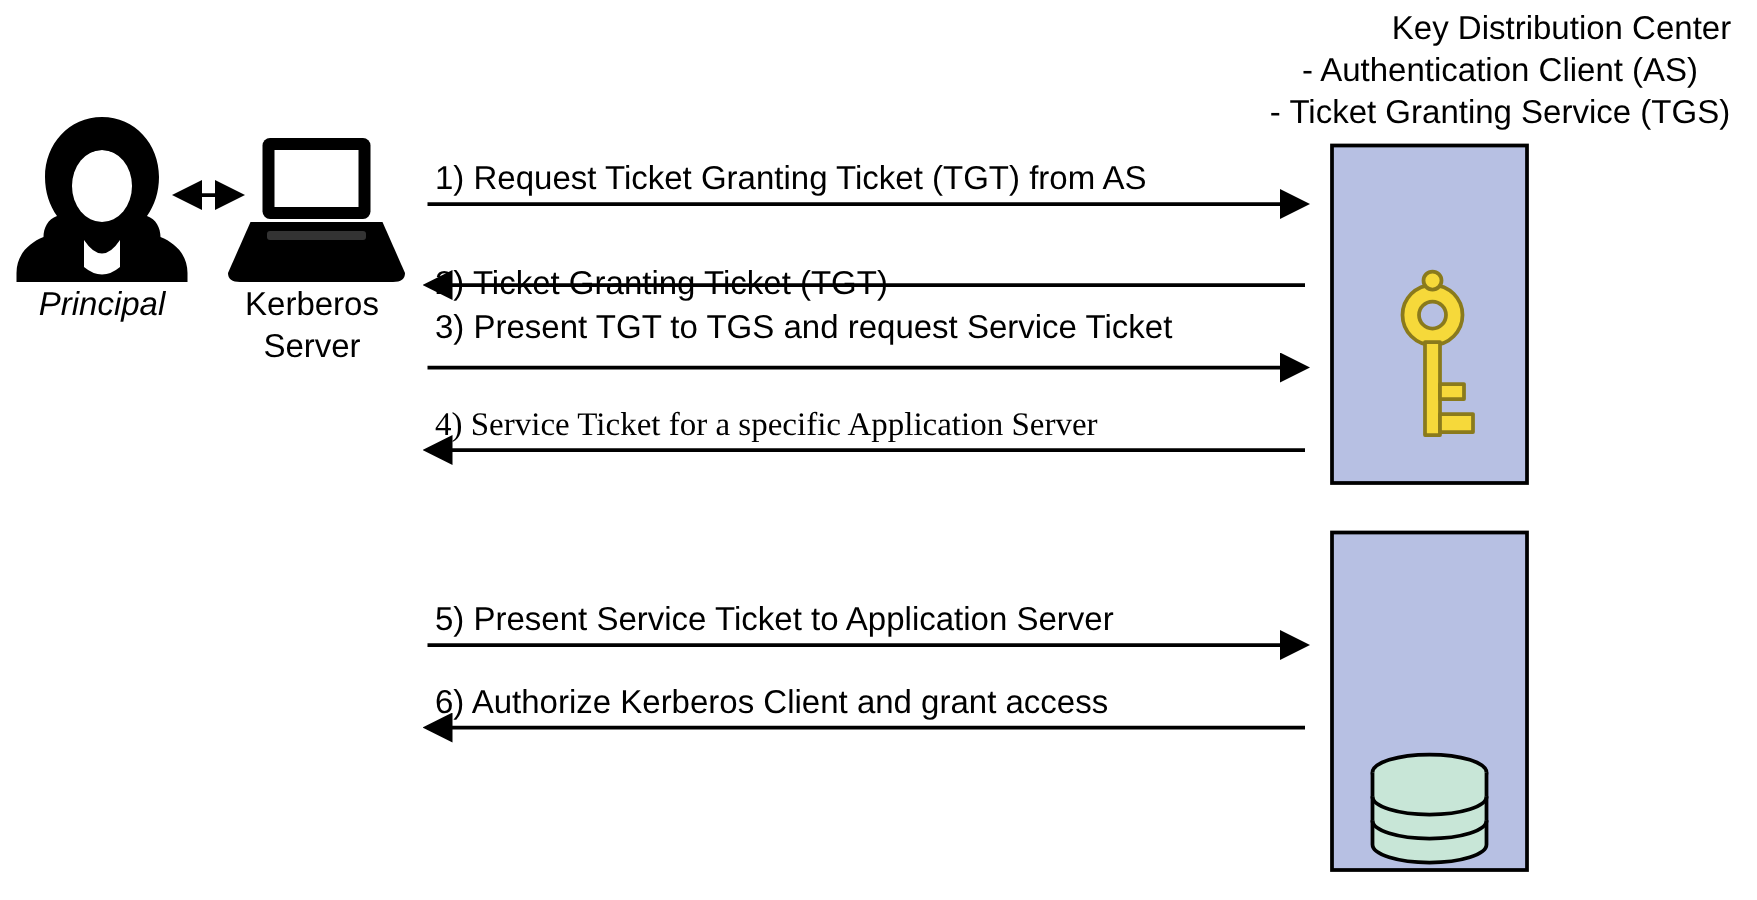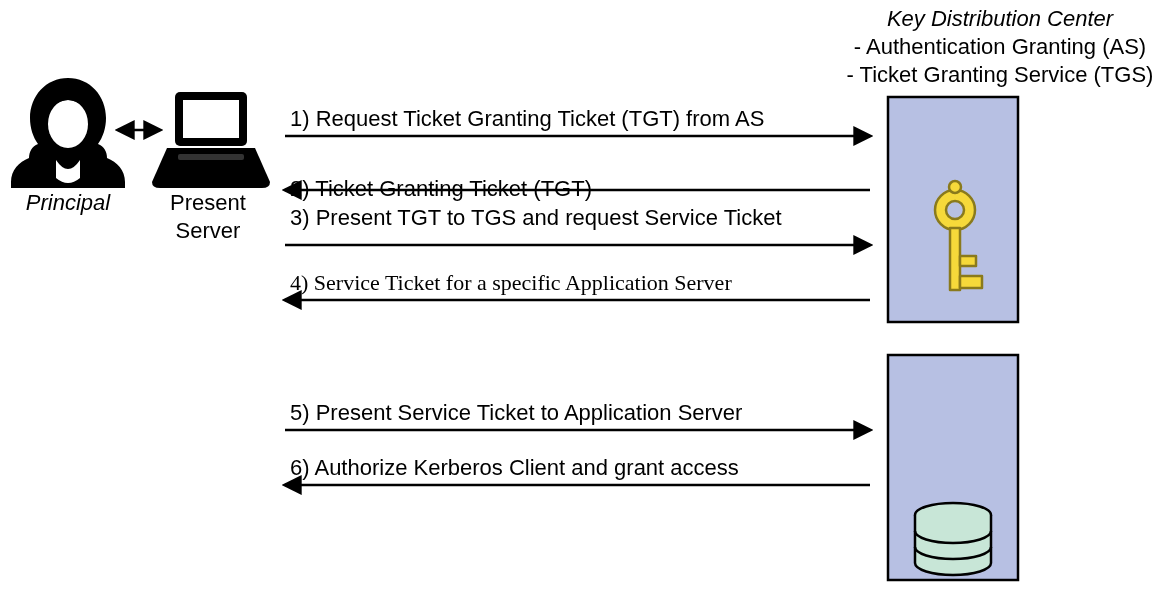--- a/index.html
+++ b/index.html
@@ -23,26 +23,26 @@
   }
   svg {
     position: absolute;
     left: 0;
     top: 0;
   }
 </style>
 </head>
 <body>
 
-<div class="label center" style="left:1000px; top:6px;font-style:italic;">Key Distribution Center</div>
-<div class="label center" style="left:1000px; top:34px;">- Authentication Granting (AS)</div>
+<div class="label center" style="left:1041px; top:6px;">Key Distribution Center</div>
+<div class="label center" style="left:1000px; top:34px;">- Authentication Client (AS)</div>
 <div class="label center" style="left:1000px; top:62px;">- Ticket Granting Service (TGS)</div>
 
 <div class="label center" style="left:68px; top:190px;font-style:italic;">Principal</div>
-<div class="label center" style="left:208px; top:190px;">Present</div>
+<div class="label center" style="left:208px; top:190px;">Kerberos</div>
 <div class="label center" style="left:208px; top:218px;">Server</div>
 
 <div class="label" style="left:290px; top:106px;">1) Request Ticket Granting Ticket (TGT) from AS</div>
 <div class="label" style="left:290px; top:176px;">2) Ticket Granting Ticket (TGT)</div>
 <div class="label" style="left:290px; top:205px;">3) Present TGT to TGS and request Service Ticket</div>
 <div class="label" style="left:290px; top:270px;font-family:Liberation Serif, serif;">4) Service Ticket for a specific Application Server</div>
 <div class="label" style="left:290px; top:400px;">5) Present Service Ticket to Application Server</div>
 <div class="label" style="left:290px; top:455px;">6) Authorize Kerberos Client and grant access</div>
 
 <svg width="1171" height="600">

